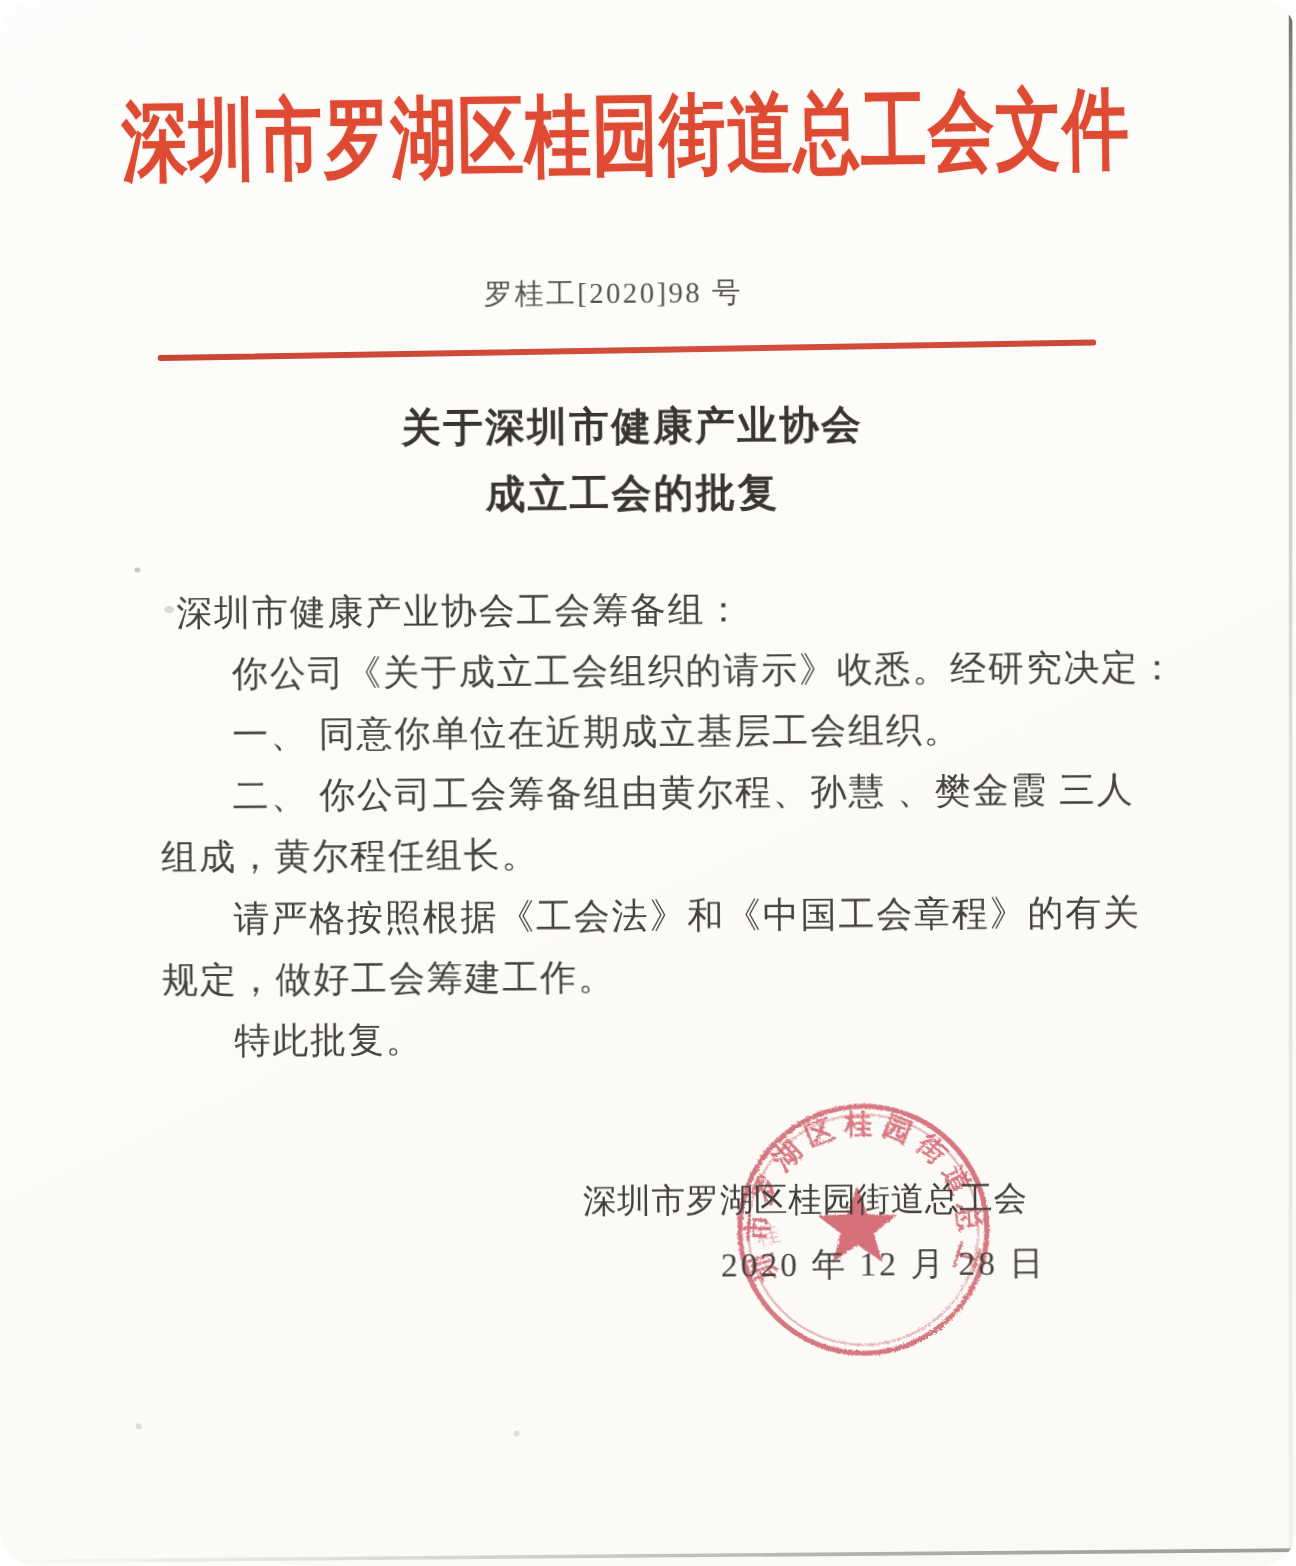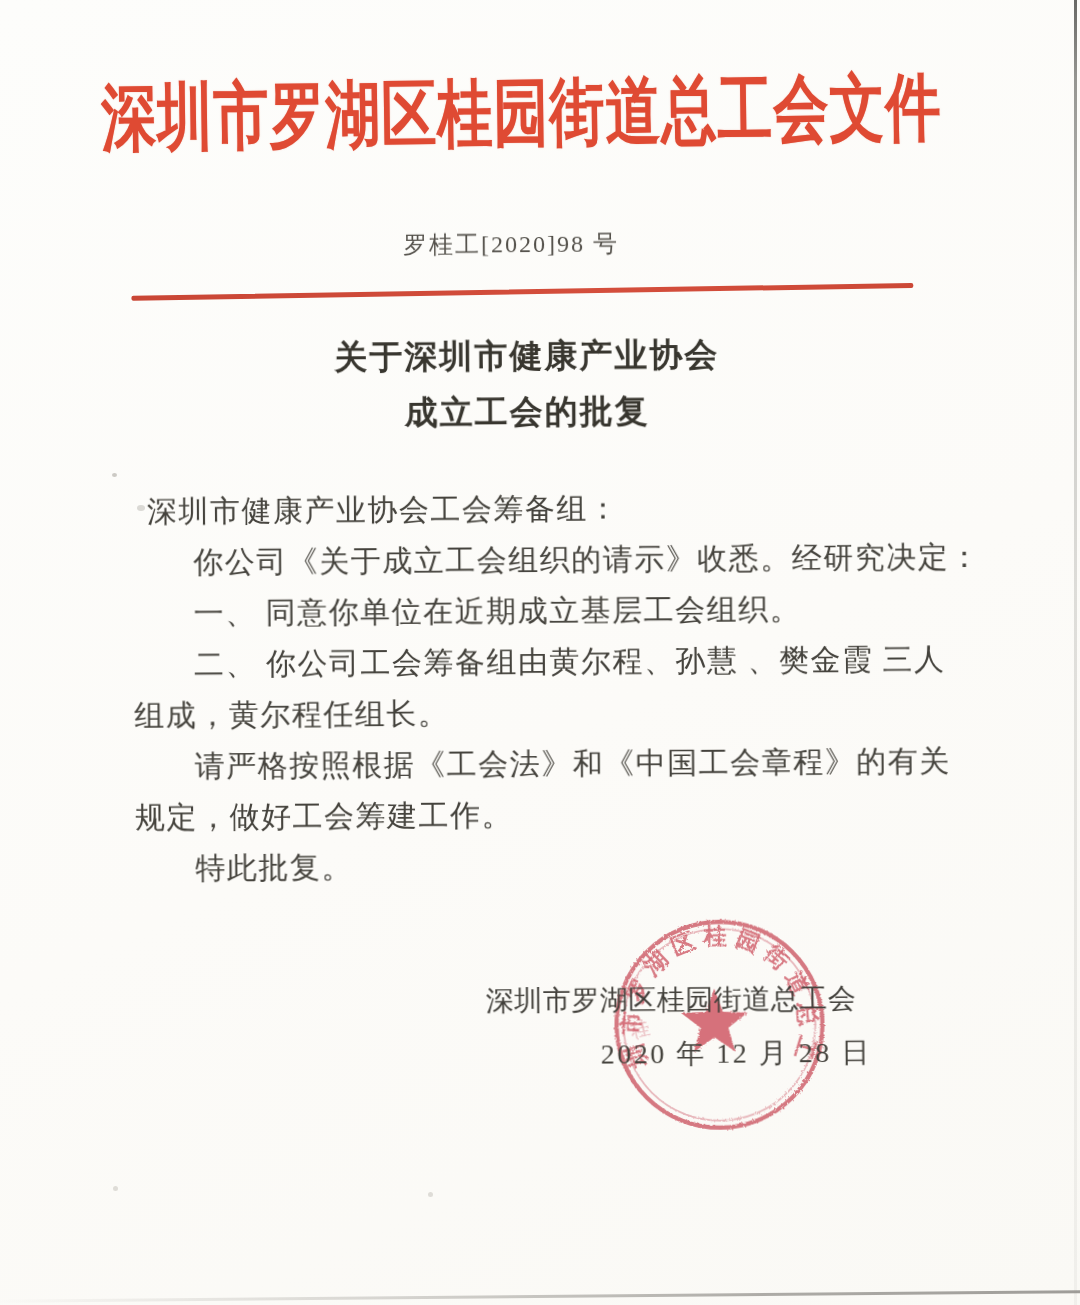--- a/index.html
+++ b/index.html
@@ -2,20 +2,21 @@
 <html><head>
 <meta charset="utf-8">
 <style>
   html,body{margin:0;padding:0;background:#ffffff;}
   .page{
     position:relative;
     width:1080px;height:1305px;
     background:linear-gradient(155deg,#fdfdfb 0%,#fcfbf8 55%,#faf9f5 100%);
     overflow:hidden;
     font-family:"Liberation Serif", serif;
+    border-radius:30px;
   }
   .content{
     position:absolute;inset:0;
     transform:rotate(-0.4deg);
     transform-origin:50% 40%;
   }
   
   .red-header{
     position:absolute;top:64px;left:0;width:100%;
     text-align:center;

